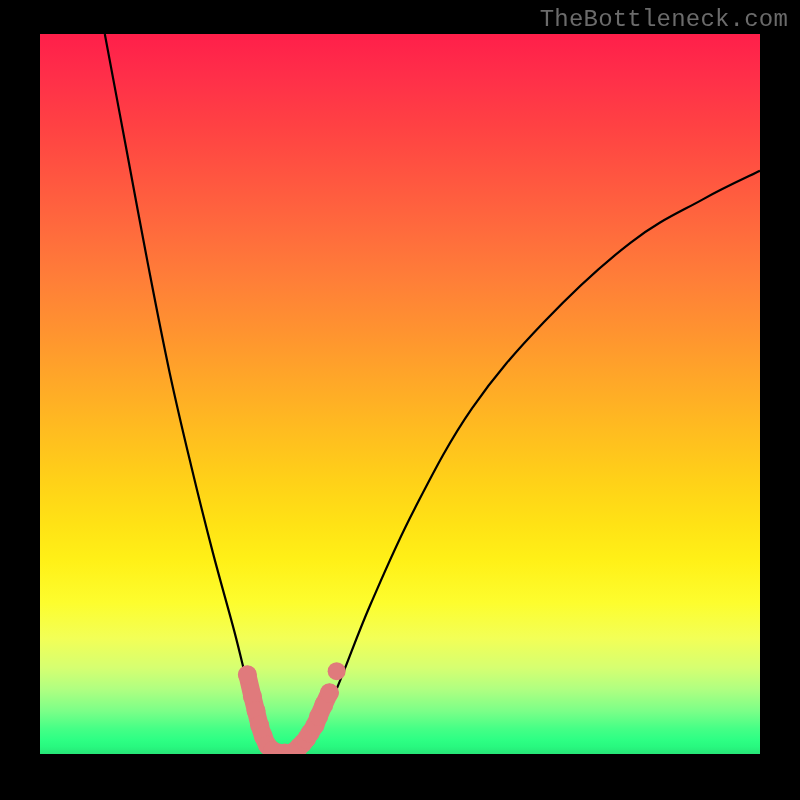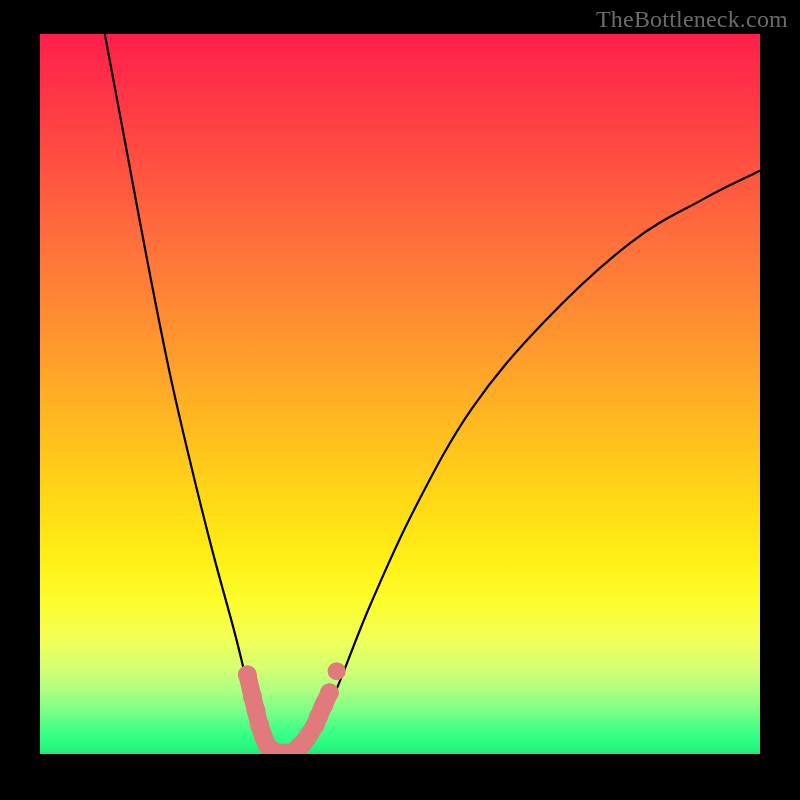--- a/index.html
+++ b/index.html
@@ -9,21 +9,21 @@
     height: 800px;
     background: #000;
     position: relative;
     overflow: hidden;
   }
   .watermark {
     position: absolute;
     top: 6px;
     right: 12px;
     color: #6b6b6b;
-    font-family: Liberation Serif, serif;
+    font-family: Liberation Mono, monospace;
     font-size: 24px;
     font-weight: 500;
     z-index: 10;
     letter-spacing: 0.2px;
     text-align: right;
   }
   .plot-area {
     position: absolute;
     left: 40px;
     top: 34px;

